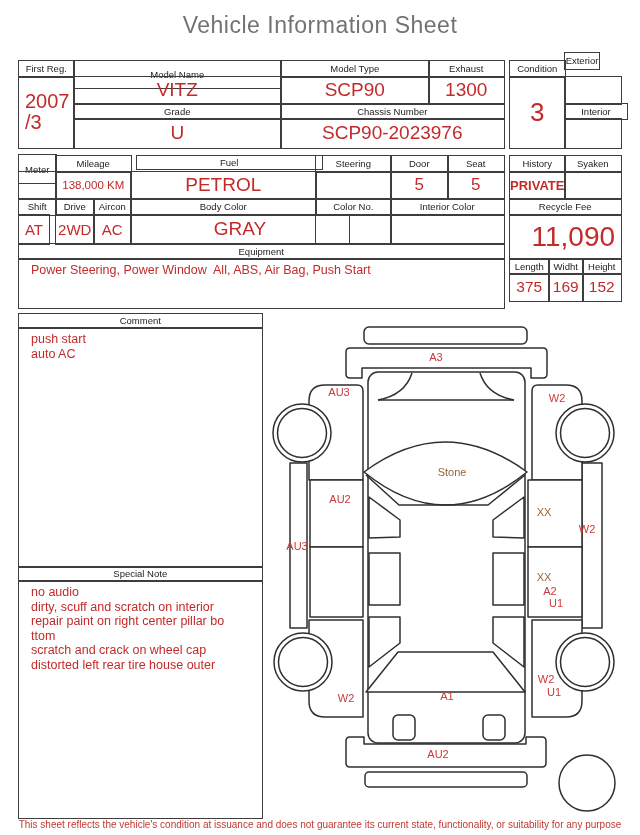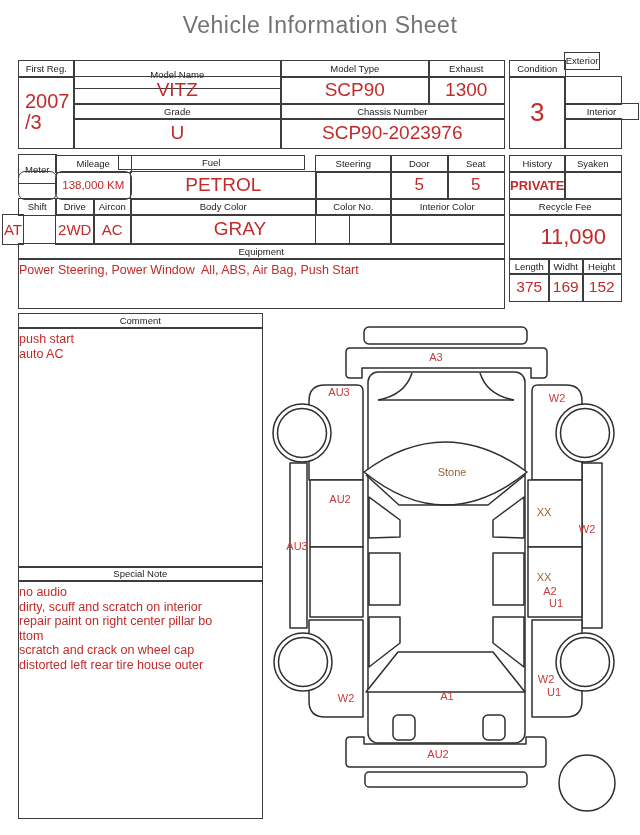--- a/index.html
+++ b/index.html
@@ -18,27 +18,27 @@
     overflow:hidden;
     text-align:center;
   }
   .hdr { font-size:9.5px; color:#1c1c1c; }
   .val { color:#c32a2a; }
   .v20 { font-size:20px; line-height:1.08; }
   .v19 { font-size:19px; }
   .v17 { font-size:17px; }
   .v15 { font-size:15px; }
   .v155 { font-size:15.5px; }
-  .v115 { font-size:11.5px;border-radius:7px; }
+  .v115 { font-size:11.5px; }
   .v11 { font-size:13px;font-weight:bold; }
   .v26 { font-size:26px; }
-  .v22 { font-size:22px;padding-left:16px; }
+  .v22 { font-size:28px;padding-left:16px; }
   .left-top {
     align-items:flex-start; justify-content:flex-start;
-    text-align:left; padding:4px 0;
+    text-align:left; padding:4px 12px;
   }
   .pre { white-space:pre-wrap; }
   .preline { white-space:pre-line; }
   .firstreg {
     align-items:center; justify-content:center; flex-direction:column;
     text-align:left; padding-left:2px;
   }
   .note-body { font-size:12.5px; line-height:1.16; }
   .equip { font-size:12.5px; }
   .disclaimer {
@@ -74,45 +74,45 @@
     <div class="cell hdr" style="left:280px;top:103px;width:224.5px;height:16.5px">Chassis Number</div>
     <div class="cell val v19" style="left:280px;top:118px;width:224.5px;height:30.5px">SCP90-2023976</div>
   </div>
 
   <div>
     <div class="cell hdr" style="left:509px;top:60px;width:56.5px;height:17.5px">Condition</div>
     <div class="cell val v26" style="left:509px;top:76px;width:56.5px;height:72.5px">3</div>
 
     <div class="cell hdr" style="left:564px;top:52px;width:36px;height:17.5px">Exterior</div>
     <div class="cell val v15" style="left:564px;top:76px;width:57.5px;height:28.5px"></div>
-    <div class="cell hdr" style="left:564px;top:103px;width:75px;height:16.5px">Interior</div>
+    <div class="cell hdr" style="left:564px;top:103px;width:64px;height:16.5px">Interior</div>
     <div class="cell val v15" style="left:564px;top:118px;width:57.5px;height:30.5px"></div>
   </div>
 
   <div>
     <div class="cell hdr" style="left:18px;top:154px;width:38.5px;height:30px">Meter</div>
     <div class="cell val v115" style="left:18px;top:171px;width:38.5px;height:28.5px"></div>
 
     <div class="cell hdr" style="left:55px;top:155px;width:76.5px;height:17.5px">Mileage</div>
     <div class="cell val v115" style="left:55px;top:171px;width:76.5px;height:28.5px">138,000 KM</div>
 
-    <div class="cell hdr" style="left:118px;top:155px;width:186.5px;height:15px">Fuel</div>
+    <div class="cell hdr" style="left:136px;top:155px;width:186.5px;height:15px">Fuel</div>
     <div class="cell val v19" style="left:130px;top:171px;width:186.5px;height:28.5px">PETROL</div>
 
     <div class="cell hdr" style="left:315px;top:155px;width:76.5px;height:17.5px">Steering</div>
     <div class="cell val v15" style="left:315px;top:171px;width:76.5px;height:28.5px"></div>
 
     <div class="cell hdr" style="left:390px;top:155px;width:58.5px;height:17.5px">Door</div>
     <div class="cell val v17" style="left:390px;top:171px;width:58.5px;height:28.5px">5</div>
 
     <div class="cell hdr" style="left:447px;top:155px;width:57.5px;height:17.5px">Seat</div>
     <div class="cell val v17" style="left:447px;top:171px;width:57.5px;height:28.5px">5</div>
 
     <div class="cell hdr" style="left:18px;top:198px;width:38.5px;height:17.5px">Shift</div>
-    <div class="cell val v15" style="left:2px;top:214px;width:22px;height:30.5px">AT</div>
+    <div class="cell val v15" style="left:18px;top:214px;width:32px;height:30.5px">AT</div>
 
     <div class="cell hdr" style="left:55px;top:198px;width:39.5px;height:17.5px">Drive</div>
     <div class="cell val v15" style="left:55px;top:214px;width:39.5px;height:30.5px">2WD</div>
 
     <div class="cell hdr" style="left:93px;top:198px;width:38.5px;height:17.5px">Aircon</div>
     <div class="cell val v15" style="left:93px;top:214px;width:38.5px;height:30.5px">AC</div>
 
     <div class="cell hdr" style="left:130px;top:198px;width:186.5px;height:17.5px">Body Color</div>
     <div class="cell val v19" style="left:130px;top:214px;width:220px;height:30.5px">GRAY</div>
 
@@ -239,14 +239,15 @@
       <text x="285" y="285">A2</text>
       <text x="291" y="297">U1</text>
       <text x="81" y="392">W2</text>
       <text x="281" y="373">W2</text>
       <text x="289" y="386">U1</text>
       <text x="182" y="390">A1</text>
       <text x="173" y="448">AU2</text>
     </g>
   </svg>
 
+  <div class="disclaimer">This sheet reflects the vehicle's condition at issuance and does not guarantee its current state, functionality, or suitability for any purpose</div>
 
 </div>
 
 </body></html>

